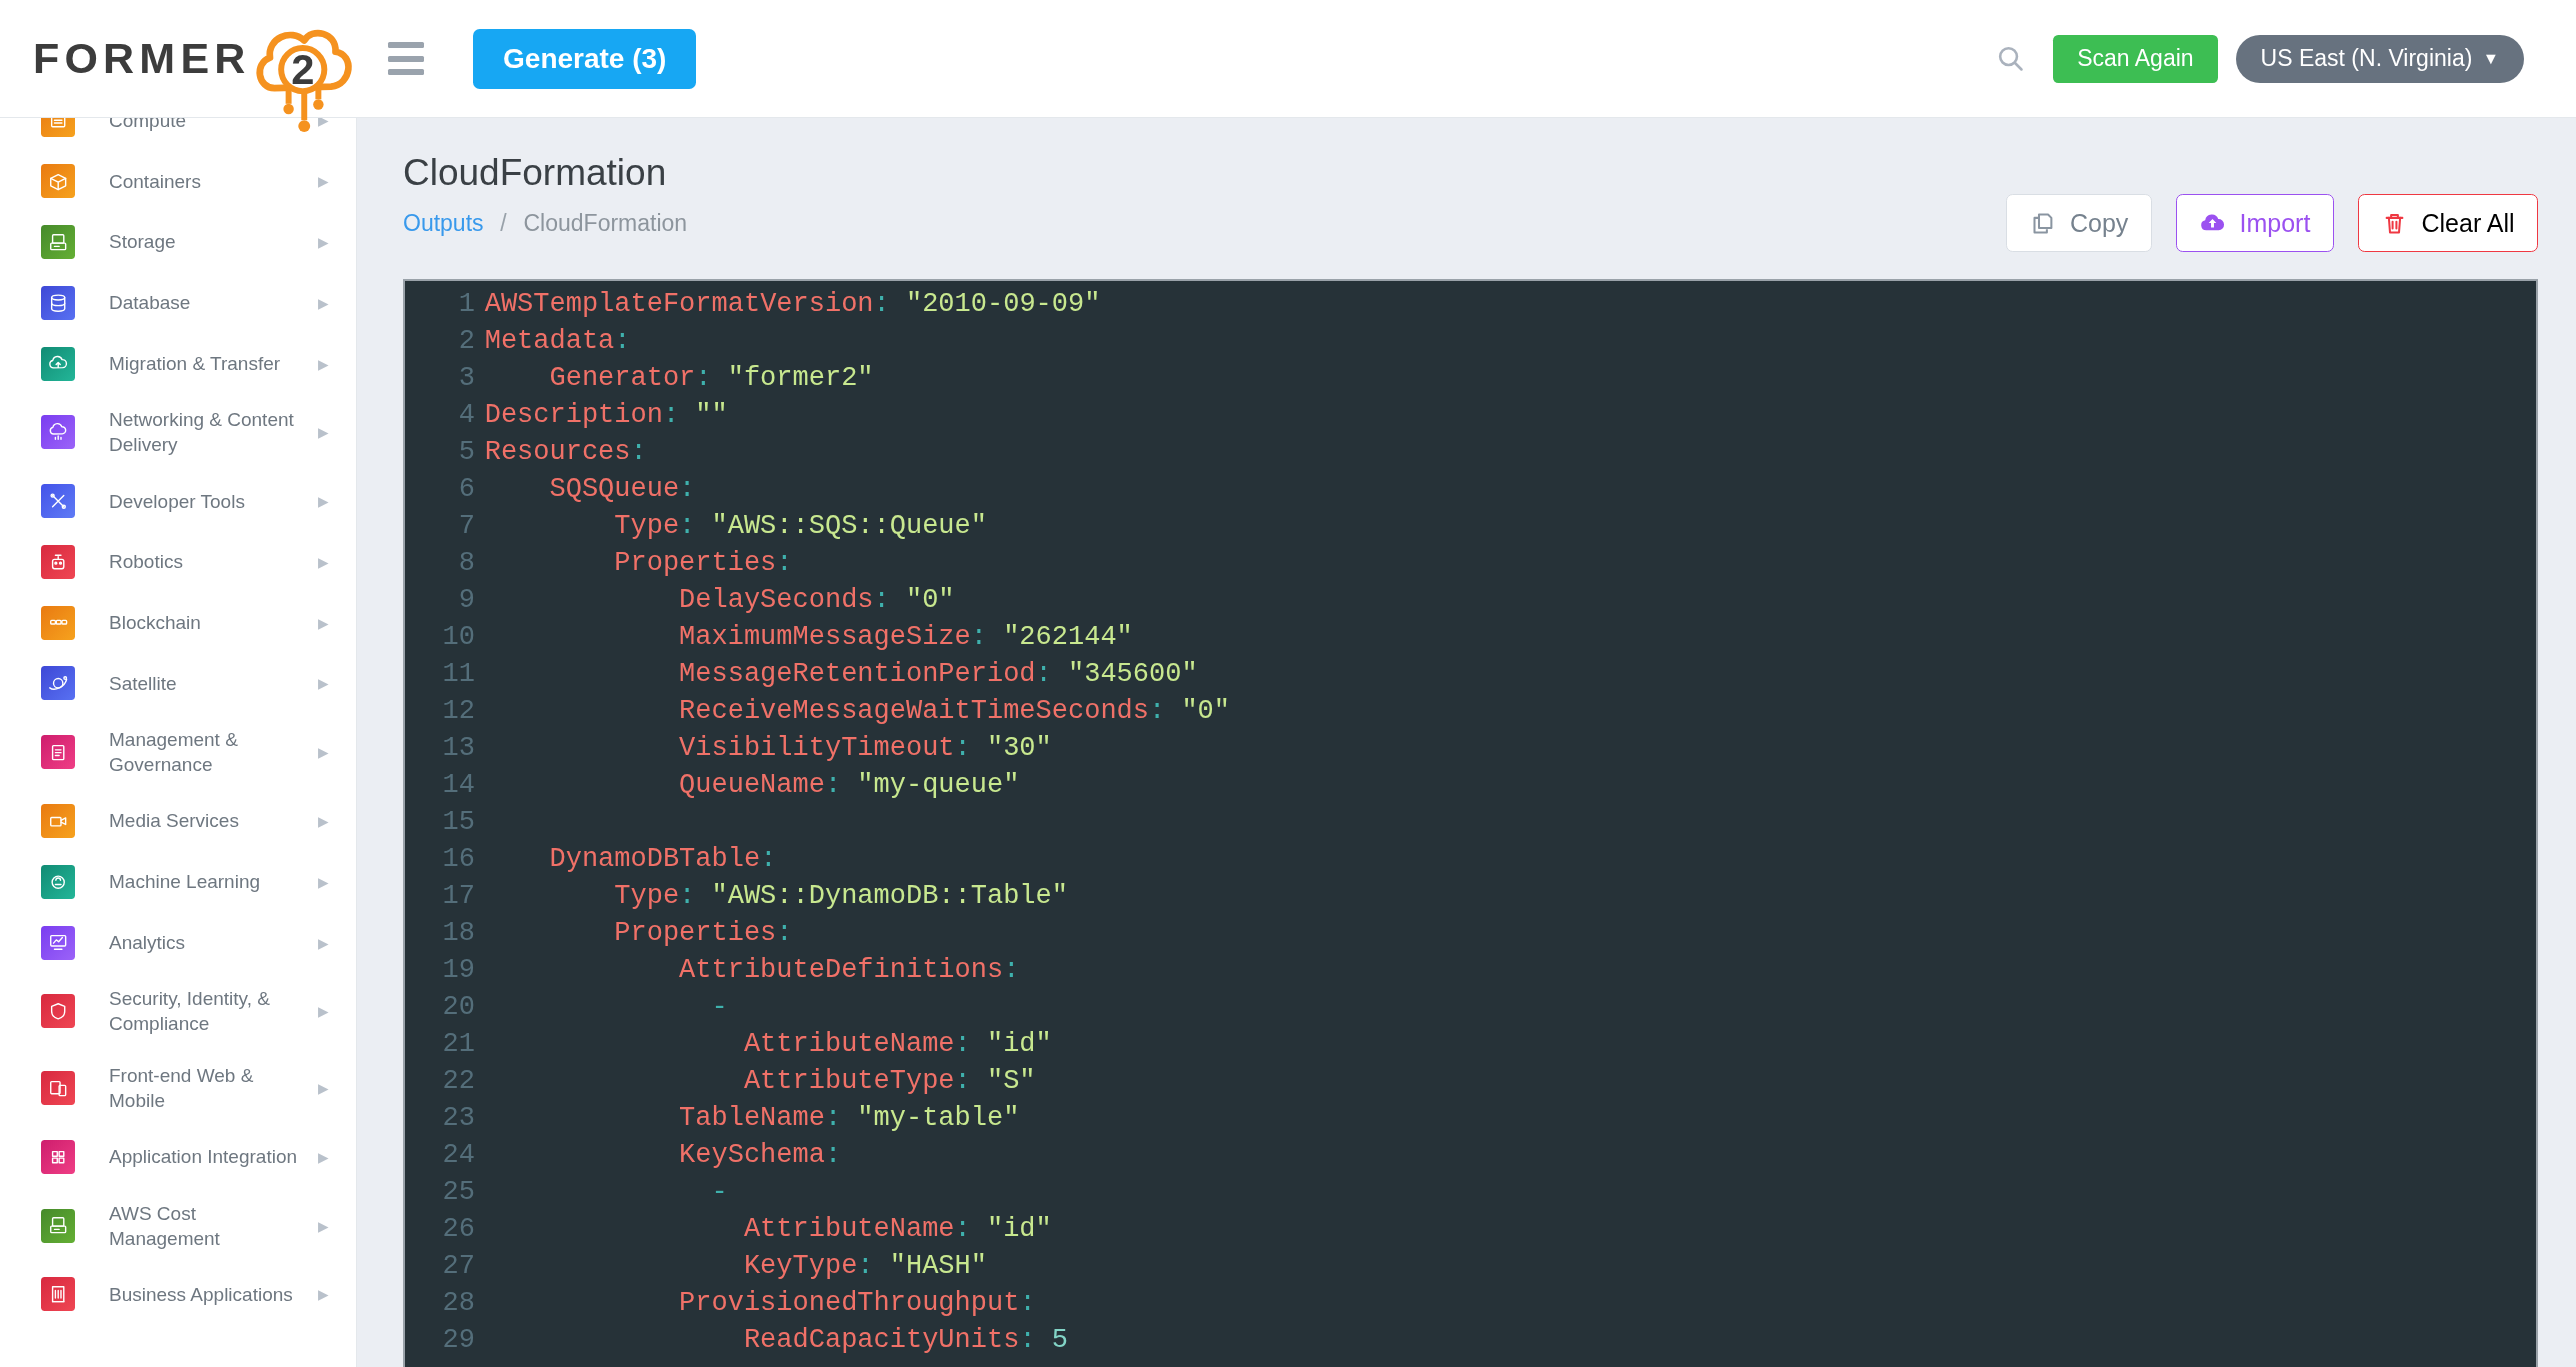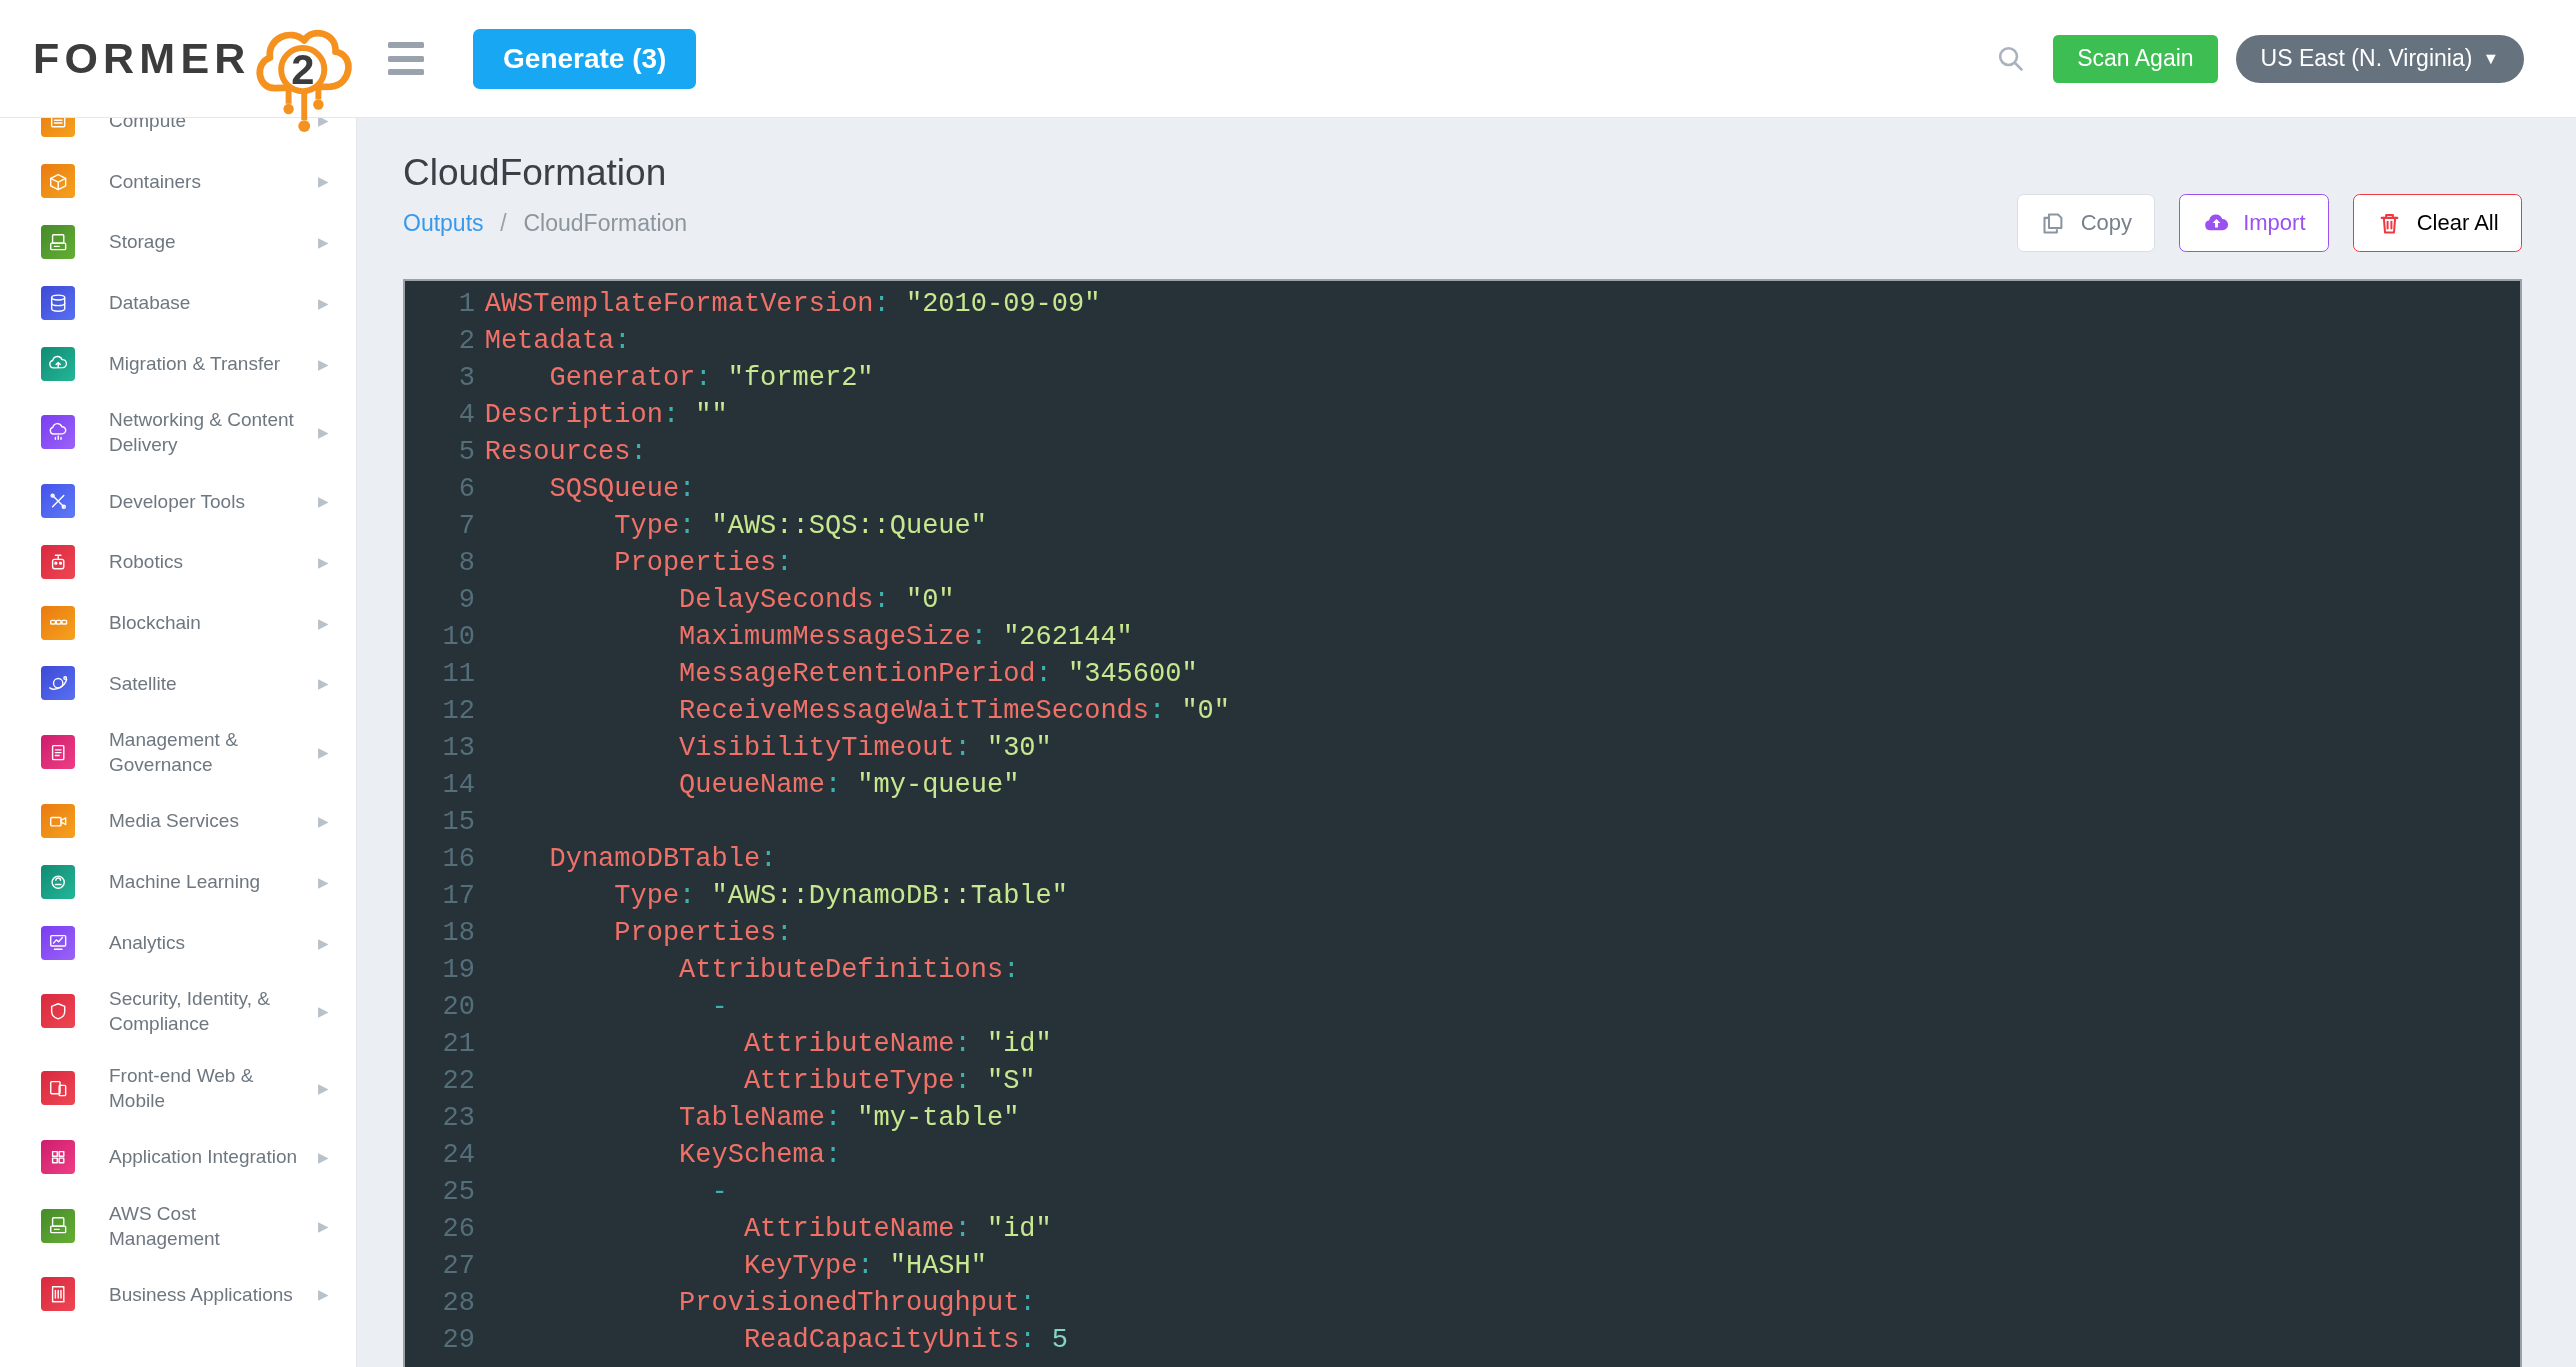--- a/index.html
+++ b/index.html
@@ -35,29 +35,29 @@
   .nav-list { margin-top:-28px; }
   .nav-item { display:flex; align-items:center; padding:13.4px 21px 13.4px 41px; cursor:pointer; }
   .nav-icon { width:34px; height:34px; border-radius:3.7px; flex:0 0 34px;
               display:flex; align-items:center; justify-content:center; }
   .nav-icon svg { width:22.4px; height:22.4px; stroke:#ffffff; stroke-width:1.5; fill:none;
                   stroke-linecap:round; stroke-linejoin:round; }
   .nav-label { flex:1; margin-left:34px; font-size:19px; line-height:25px; color:#6e7780;
                max-width:203px; }
   .nav-chev { color:#b9c1cb; font-size:21px; margin-left:6px; }
 
-  .main { flex:1; background:#ebeef3; padding:34px 54px 0 46px; }
+  .main { flex:1; background:#ebeef3; padding:34px 38px 0 46px; }
   .main-top { display:flex; justify-content:space-between; align-items:flex-start; }
   .page-title { font-size:37px; font-weight:400; color:#3a4045; margin-bottom:16.4px; }
   .breadcrumb { font-size:23px; }
   .crumb-link { color:#3899ec; text-decoration:none; cursor:pointer; }
   .crumb-sep { color:#98a1a9; margin:0 10.4px; }
   .crumb-current { color:#8d959d; }
   .actions { display:flex; gap:24px; margin-top:42px; }
-  .action-btn { height:58px; padding:0 22.4px; background:#fff; border-radius:6.7px; font-size:22px;
+  .action-btn { height:58px; padding:0 22.4px; background:#fff; border-radius:6.7px; font-size:25px;
                 display:flex; align-items:center; gap:13.4px; cursor:pointer; font-family:inherit; }
   .action-btn svg { width:27px; height:27px; }
   .btn-copy  { border:1.5px solid #d9dee4; color:#76828e; }
   .btn-import{ border:1.5px solid #9b51f0; color:#9b51f0; }
   .btn-clear { border:1.5px solid #ef3842; color:#000000; }
 
   
   .code-wrap { margin-top:27px; border:2.2px solid #9aa2a9; background:#263238;
                height:1118px; overflow:hidden; }
   .code { font-family:"Liberation Mono", monospace; font-size:27px; line-height:37px;

